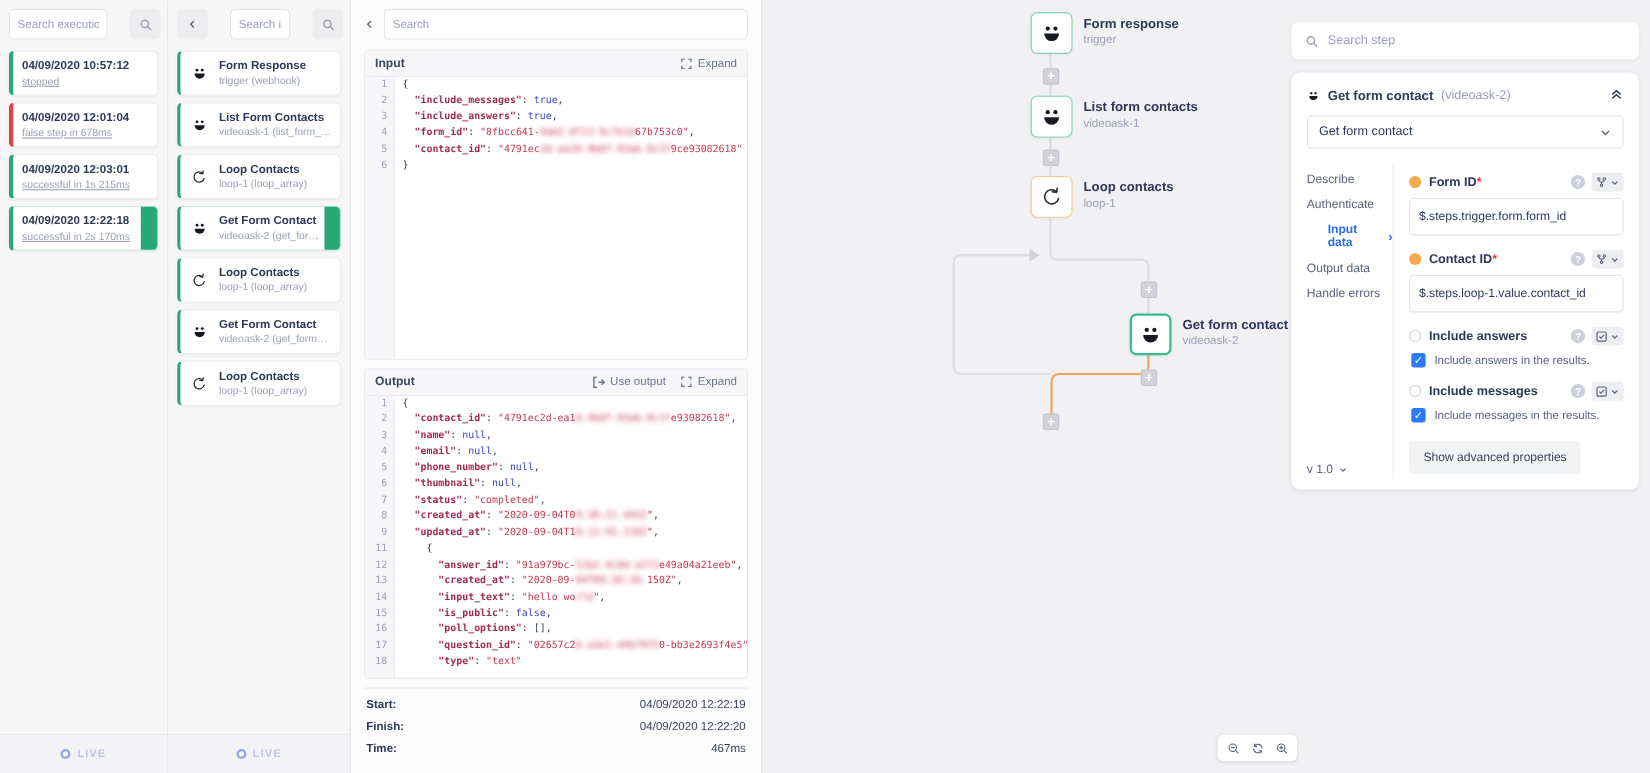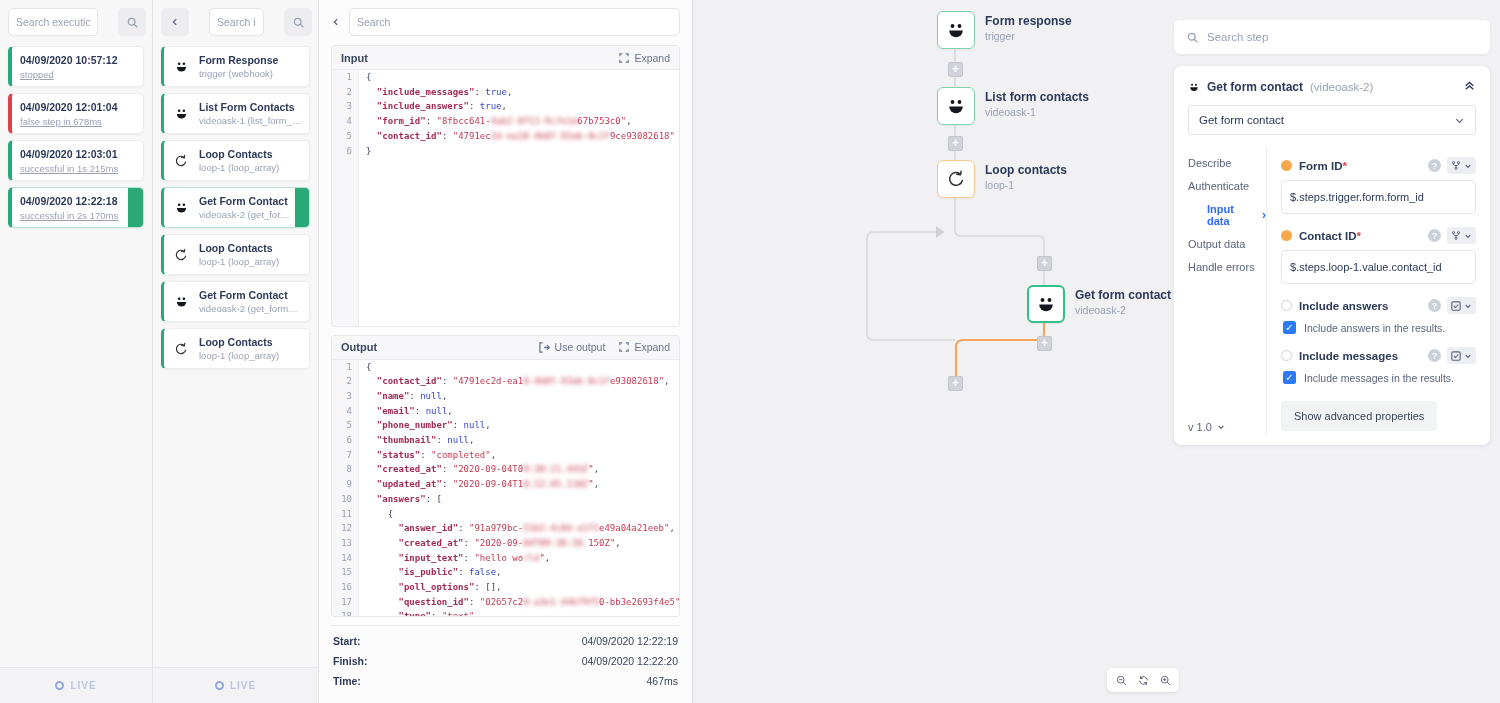--- a/index.html
+++ b/index.html
@@ -358,21 +358,20 @@
       <div class="code-area output-code" id="output-code">
           <div class="cl"><span class="ln">1</span><span class="cc"><span class="tok-p">{</span></span></div>
           <div class="cl"><span class="ln">2</span><span class="cc"><span class="tok-p">  </span><span class="tok-k">"contact_id"</span><span class="tok-p">: </span><span class="tok-s">"4791ec2d-ea1</span><span class="tok-r">0-4b8f-93ab-0c1f</span><span class="tok-s">e93082618"</span><span class="tok-p">,</span></span></div>
           <div class="cl"><span class="ln">3</span><span class="cc"><span class="tok-p">  </span><span class="tok-k">"name"</span><span class="tok-p">: </span><span class="tok-b">null</span><span class="tok-p">,</span></span></div>
           <div class="cl"><span class="ln">4</span><span class="cc"><span class="tok-p">  </span><span class="tok-k">"email"</span><span class="tok-p">: </span><span class="tok-b">null</span><span class="tok-p">,</span></span></div>
           <div class="cl"><span class="ln">5</span><span class="cc"><span class="tok-p">  </span><span class="tok-k">"phone_number"</span><span class="tok-p">: </span><span class="tok-b">null</span><span class="tok-p">,</span></span></div>
           <div class="cl"><span class="ln">6</span><span class="cc"><span class="tok-p">  </span><span class="tok-k">"thumbnail"</span><span class="tok-p">: </span><span class="tok-b">null</span><span class="tok-p">,</span></span></div>
           <div class="cl"><span class="ln">7</span><span class="cc"><span class="tok-p">  </span><span class="tok-k">"status"</span><span class="tok-p">: </span><span class="tok-s">"completed"</span><span class="tok-p">,</span></span></div>
           <div class="cl"><span class="ln">8</span><span class="cc"><span class="tok-p">  </span><span class="tok-k">"created_at"</span><span class="tok-p">: </span><span class="tok-s">"2020-09-04T0</span><span class="tok-r">9:38:21.443Z</span><span class="tok-s">"</span><span class="tok-p">,</span></span></div>
           <div class="cl"><span class="ln">9</span><span class="cc"><span class="tok-p">  </span><span class="tok-k">"updated_at"</span><span class="tok-p">: </span><span class="tok-s">"2020-09-04T1</span><span class="tok-r">0:12:45.118Z</span><span class="tok-s">"</span><span class="tok-p">,</span></span></div>
-          <div class="cl"><span class="ln">10</span><span class="cc"><span class="tok-p">  </span><span class="tok-k">"answers"</span><span class="tok-p">: [</span></span></div>
           <div class="cl"><span class="ln">11</span><span class="cc"><span class="tok-p">    {</span></span></div>
           <div class="cl"><span class="ln">12</span><span class="cc"><span class="tok-p">      </span><span class="tok-k">"answer_id"</span><span class="tok-p">: </span><span class="tok-s">"91a979bc-</span><span class="tok-r">51b2-4c8d-a1f3</span><span class="tok-s">e49a04a21eeb"</span><span class="tok-p">,</span></span></div>
           <div class="cl"><span class="ln">13</span><span class="cc"><span class="tok-p">      </span><span class="tok-k">"created_at"</span><span class="tok-p">: </span><span class="tok-s">"2020-09-</span><span class="tok-r">04T09:38:20.</span><span class="tok-s">150Z"</span><span class="tok-p">,</span></span></div>
           <div class="cl"><span class="ln">14</span><span class="cc"><span class="tok-p">      </span><span class="tok-k">"input_text"</span><span class="tok-p">: </span><span class="tok-s">"hello wo</span><span class="tok-r">rld</span><span class="tok-s">"</span><span class="tok-p">,</span></span></div>
           <div class="cl"><span class="ln">15</span><span class="cc"><span class="tok-p">      </span><span class="tok-k">"is_public"</span><span class="tok-p">: </span><span class="tok-b">false</span><span class="tok-p">,</span></span></div>
           <div class="cl"><span class="ln">16</span><span class="cc"><span class="tok-p">      </span><span class="tok-k">"poll_options"</span><span class="tok-p">: [],</span></span></div>
           <div class="cl"><span class="ln">17</span><span class="cc"><span class="tok-p">      </span><span class="tok-k">"question_id"</span><span class="tok-p">: </span><span class="tok-s">"02657c2</span><span class="tok-r">8-a3e1-44b79f5</span><span class="tok-s">0-bb3e2693f4e5"</span></span></div>
           <div class="cl"><span class="ln">18</span><span class="cc"><span class="tok-p">      </span><span class="tok-k">"type"</span><span class="tok-p">: </span><span class="tok-s">"text"</span></span></div>
         </div>
     </div>

